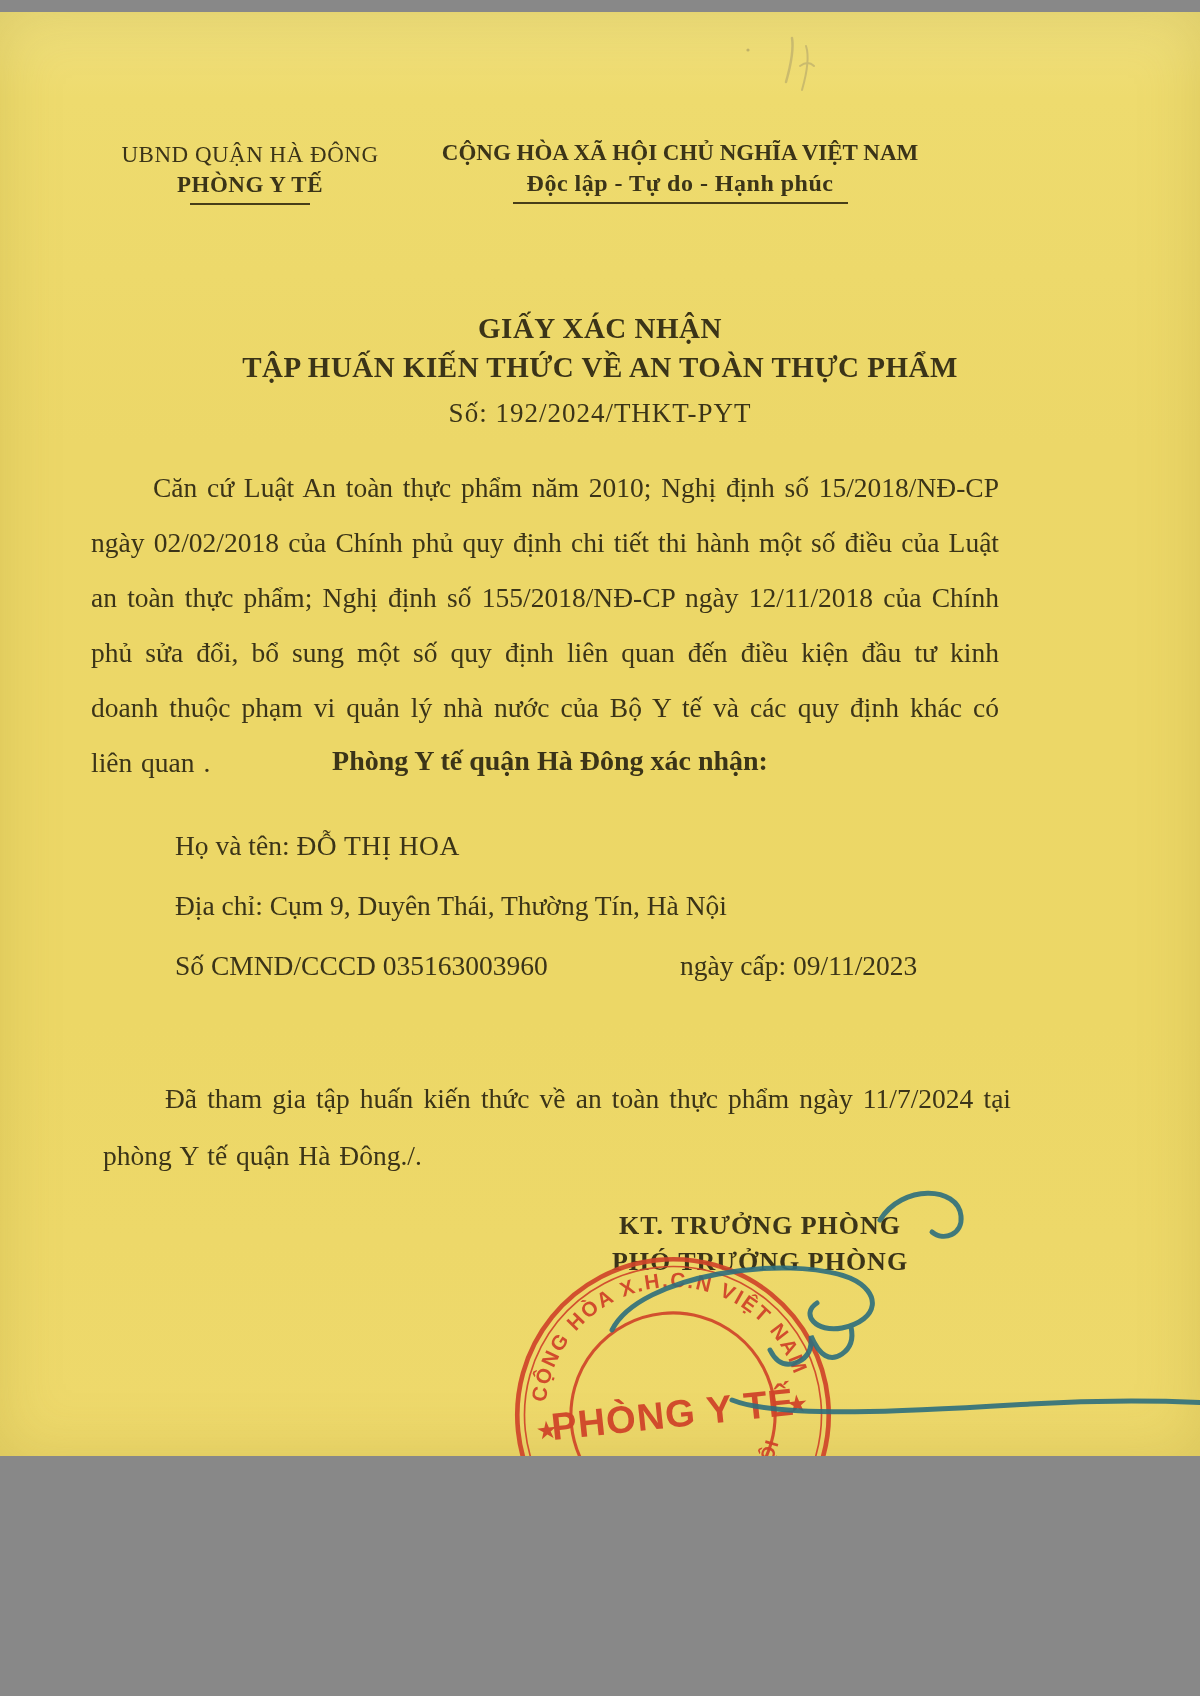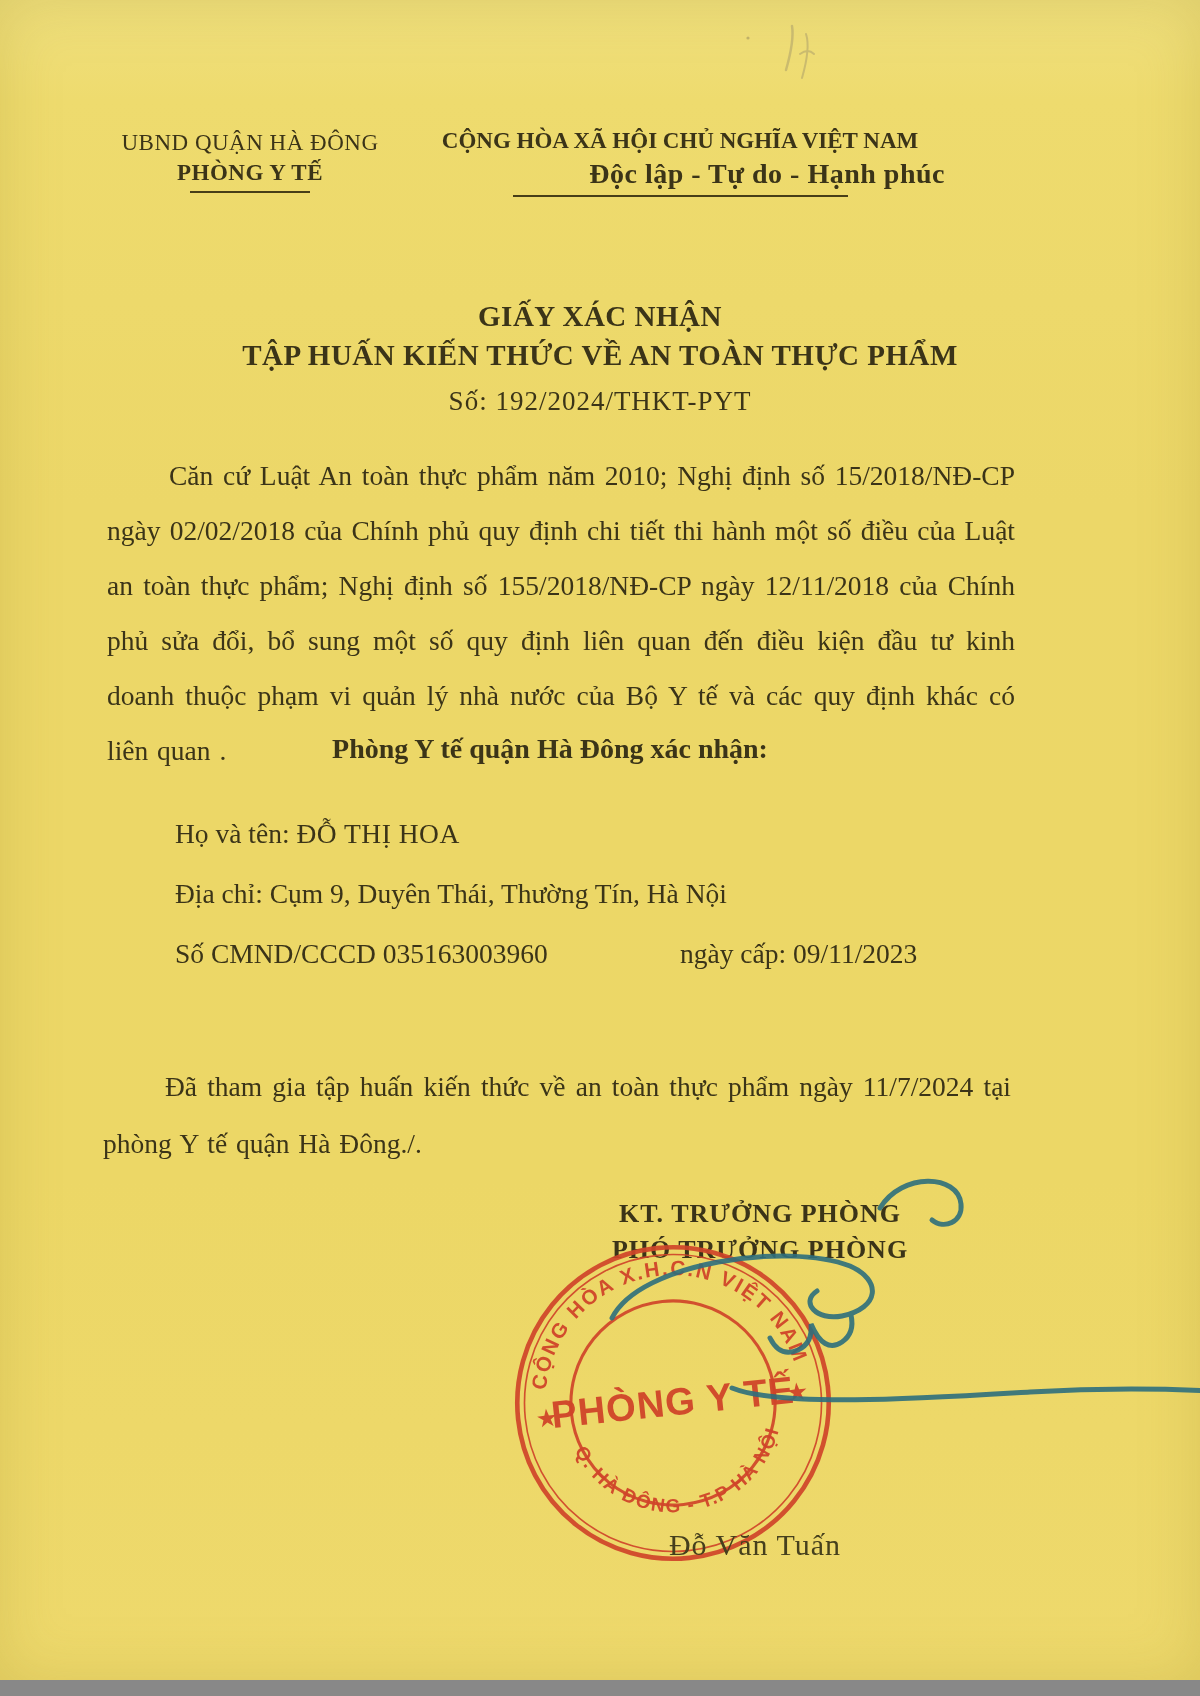--- a/index.html
+++ b/index.html
@@ -1,42 +1,42 @@
 <!DOCTYPE html>
 <html><head>
 <meta charset="utf-8">
 <style>
   html,body{margin:0;padding:0;background:#888;}
   .page{
     position:relative;
-    width:1200px;height:1680px;
-    margin:0 auto;
+    width:1200px;height:1444px;
+    margin:12px auto;
     background:linear-gradient(180deg,#f0e07e 0%,#eedb6e 6%,#ecd768 30%,#ecd766 70%,#eed96c 100%);
     font-family:"Liberation Serif","DejaVu Serif",serif;
     color:#3b3418;
     overflow:hidden;
     box-shadow:inset 0 0 60px rgba(160,140,40,.25);
   }
   .abs{position:absolute;}
   
   .hdr-left{left:100px;top:130px;width:300px;text-align:center;font-size:23px;letter-spacing:.5px;}
   .hdr-left .l2{font-weight:bold;margin-top:4px;}
   .hdr-right{left:415px;top:128px;width:530px;text-align:center;font-size:23px;}
   .hdr-right .l1{font-weight:bold;}
-  .hdr-right .l2{font-weight:bold;font-size:28px;margin-top:4px;letter-spacing:.5px;text-align:right;}
+  .hdr-right .l2{font-weight:bold;font-size:24px;margin-top:4px;letter-spacing:.5px;}
   .rule{height:0;border-bottom:2px solid #473e18;margin:5px auto 0;}
   .rule.left-rule{width:120px;}
   .rule.right-rule{width:335px;}
   
   .title-block{left:100px;top:300px;width:1000px;text-align:center;}
   .title-block .t1{font-size:29px;font-weight:bold;letter-spacing:.5px;}
   .title-block .t2{font-size:29px;font-weight:bold;margin-top:6px;letter-spacing:.5px;}
   .title-block .num{font-size:27px;margin-top:14px;letter-spacing:1px;}
   
-  .legal{left:107px;top:448px;width:908px;font-size:27.5px;line-height:55px;
+  .legal{left:91px;top:448px;width:908px;font-size:27.5px;line-height:55px;
          text-align:justify;text-indent:62px;word-spacing:2px;}
   .confirm{left:100px;top:733px;width:900px;text-align:center;font-size:28px;font-weight:bold;}
   
   .frow{left:175px;font-size:27.5px;white-space:nowrap;}
   .frow b{font-weight:normal;letter-spacing:.5px;}
   .frow .right-part{position:absolute;left:505px;top:0;}
   .r1{top:818px;} .r2{top:878px;} .r3{top:938px;width:840px;} .r4{top:998px;}
   .training{left:103px;top:1058px;width:908px;font-size:27.5px;line-height:57px;
             text-align:justify;text-indent:62px;word-spacing:2px;}
   

